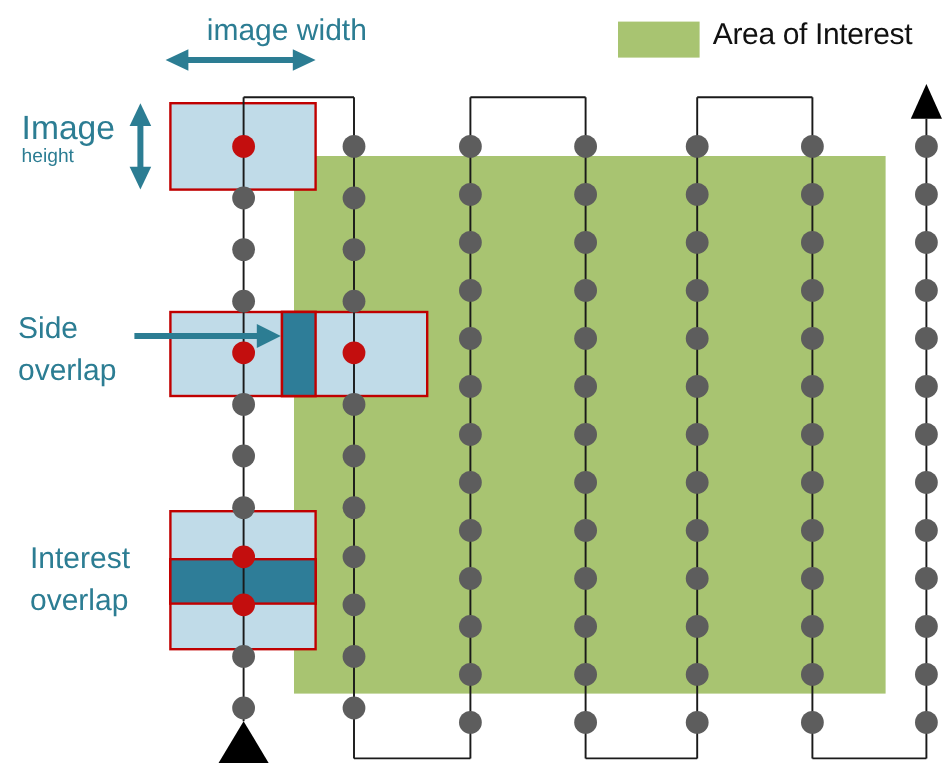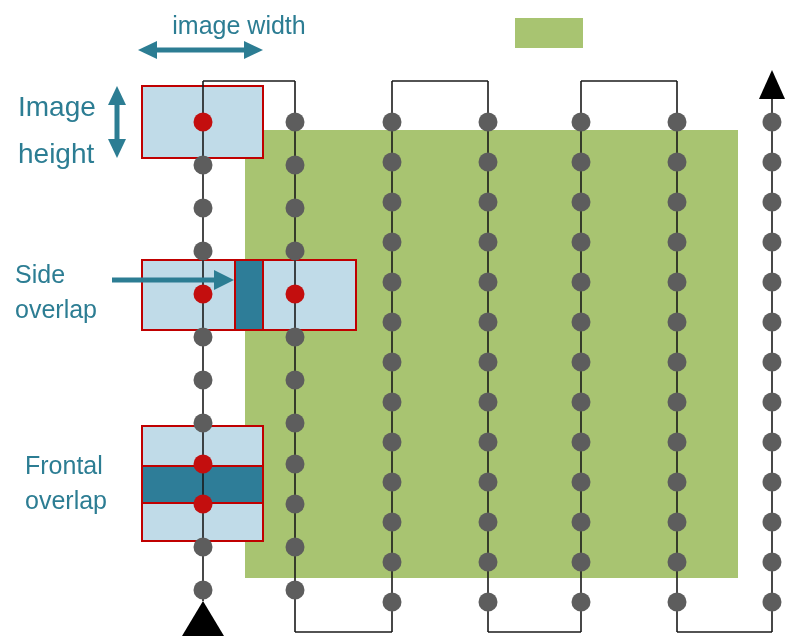--- a/index.html
+++ b/index.html
@@ -3,21 +3,21 @@
 <meta charset="utf-8">
 <style>
   html,body{margin:0;padding:0;background:#fff;}
   #stage{position:relative;width:785px;height:636px;background:#ffffff;overflow:hidden;
          font-family:"Liberation Sans",sans-serif;}
   #diagram-svg{position:absolute;left:0;top:0;}
   .lbl{position:absolute;white-space:nowrap;line-height:1.05;}
   .teal{color:#2C7D93;}
   .lbl-image-width{left:203px;top:12px;transform:translateX(-50%);font-size:25px;margin-left:36px;}
   .lbl-image-height-1{left:18px;top:92px;font-size:28px;}
-  .lbl-image-height-2{left:18px;top:123px;font-size:28px;margin-top:16px;}
+  .lbl-image-height-2{left:18px;top:123px;font-size:16px;}
   .lbl-side-1{left:15px;top:261px;font-size:25px;text-align:right;}
   .lbl-side-2{left:15px;top:296px;font-size:25px;}
   .lbl-frontal-1{left:25px;top:452px;font-size:25px;}
   .lbl-frontal-2{left:25px;top:487px;font-size:25px;}
   .lbl-legend{left:594px;top:16px;font-size:25px;color:#111;letter-spacing:-0.3px;}
 </style>
 </head>
 <body>
 
 <div id="stage">
@@ -143,15 +143,16 @@
       <polygon points="117,158 108,139 126,139" fill="#2C7D93"></polygon>
       <line x1="112" y1="280" x2="217" y2="280" stroke="#2C7D93" stroke-width="5"></line>
       <polygon points="234,280 214,270 214,290" fill="#2C7D93"></polygon>
     </svg>
 
   <div class="lbl teal lbl-image-width">image width</div>
   <div class="lbl teal lbl-image-height-1">Image</div>
   <div class="lbl teal lbl-image-height-2">height</div>
   <div class="lbl teal lbl-side-1">Side</div>
   <div class="lbl teal lbl-side-2">overlap</div>
-  <div class="lbl teal lbl-frontal-1">Frontal</div>
+  <div class="lbl teal lbl-frontal-1">Interest</div>
   <div class="lbl teal lbl-frontal-2">overlap</div>
+  <div class="lbl lbl-legend">Area of Interest</div>
 </div>
 
 </body></html>

